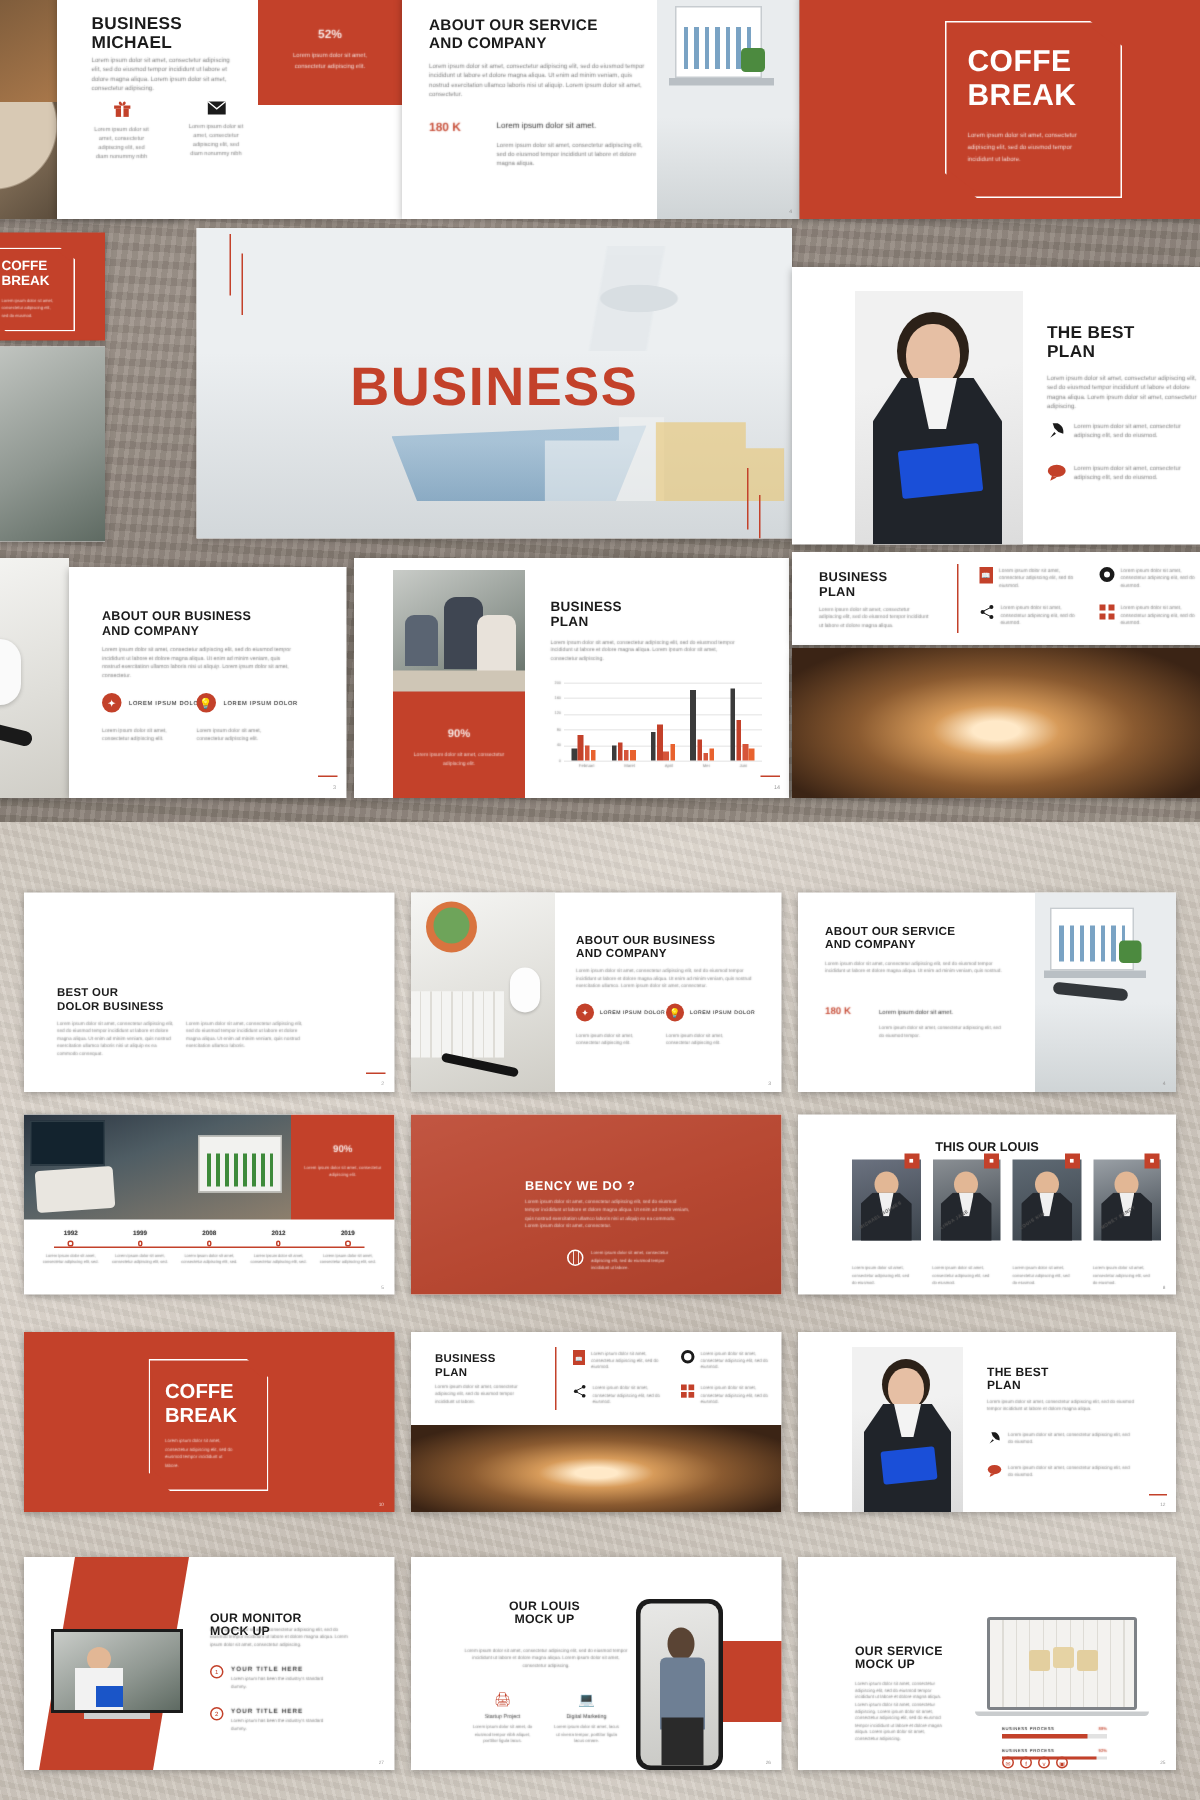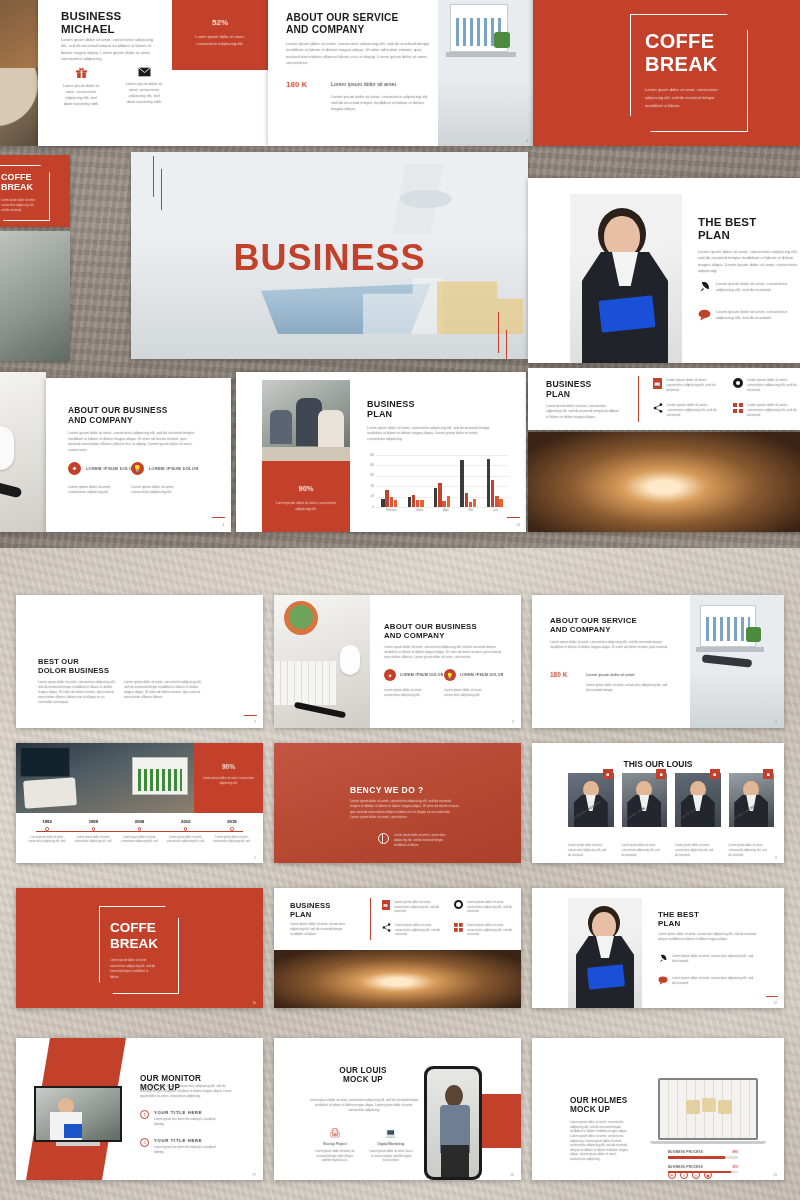--- a/index.html
+++ b/index.html
@@ -640,21 +640,21 @@
       <div style="position:absolute;left:18px;top:16px;width:18px;height:22px;border-radius:50%;background:#5a4434;"></div>
       <div style="position:absolute;left:13px;top:36px;width:30px;height:48px;background:#6e7f94;border-radius:4px 4px 0 0;"></div>
       <div style="position:absolute;left:14px;top:76px;width:28px;height:32px;background:#2a2a2a;"></div>
     </div>
   </div>
   <div class="pgnum" style="right:7px;bottom:3px;font-size:3.2px;">26</div>
 </div>
 
 <div class="slide" style="left:532px;top:1038px;width:252px;height:142px;">
   <div class="t-h" style="position:absolute;left:38px;top:58px;font-size:8.2px;">
-    <div>OUR HOLMES</div>
+    <div>OUR SERVICE</div>
     <div>MOCK UP</div>
   </div>
   <div class="t-b blur" style="position:absolute;left:38px;top:82px;width:60px;font-size:3px;">Lorem ipsum dolor sit amet, consectetur adipiscing elit, sed do eiusmod tempor incididunt ut labore et dolore magna aliqua. Lorem ipsum dolor sit amet, consectetur adipiscing. Lorem ipsum dolor sit amet, consectetur adipiscing elit, sed do eiusmod tempor incididunt ut labore et dolore magna aliqua. Lorem ipsum dolor sit amet, consectetur adipiscing.</div>
   <div style="position:absolute;left:126px;top:40px;width:100px;height:62px;background:#7e8287;padding:2px;border-radius:2px;">
     <div class="ph ph-keyb" style="position:absolute;inset:2px;background:
         repeating-linear-gradient(90deg,#f3f2ef 0 8px,#dedcd6 8px 9px),
         repeating-linear-gradient(0deg,#f3f2ef 0 8px,#dedcd6 8px 9px);">
       <div style="position:absolute;left:26px;top:20px;width:14px;height:14px;background:#e3cf9f;border-radius:2px;"></div>
       <div style="position:absolute;left:42px;top:18px;width:14px;height:14px;background:#e6d3a4;border-radius:2px;"></div>
       <div style="position:absolute;left:58px;top:20px;width:14px;height:14px;background:#e3cf9f;border-radius:2px;"></div>

